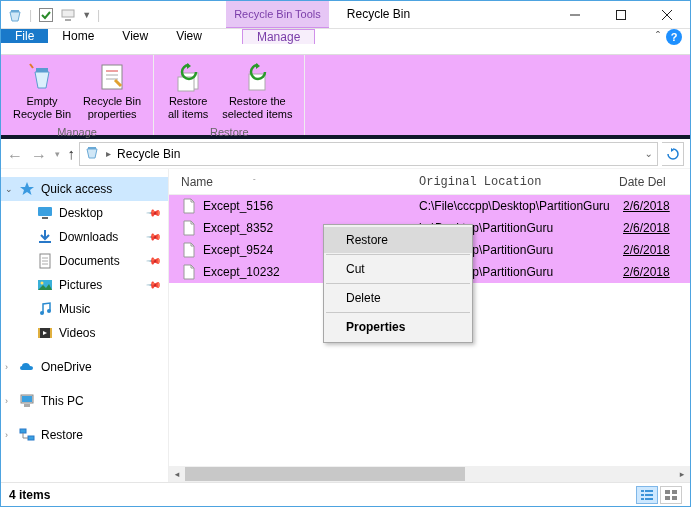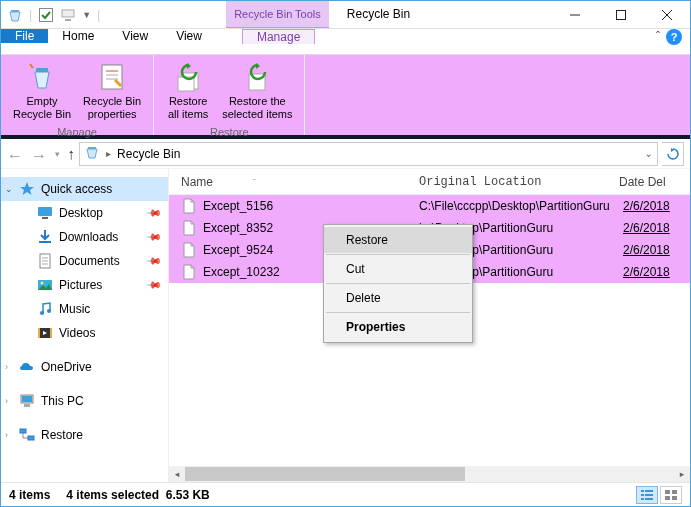--- a/index.html
+++ b/index.html
@@ -403,23 +403,20 @@
       <div class="hscroll-track">
         <div class="hscroll-thumb"></div>
       </div>
       <div class="hscroll-btn">▸</div>
     </div>
   </div>
 </div>
 
 <div class="status">
   <span>4 items</span>
-  <span>
-    <span>4 items selected</span>&nbsp;&nbsp;<span>6.53 KB</span>
-  </span>
   <div class="view-btns">
     <div class="view-btn active">
       <svg width="14" height="12" viewBox="0 0 14 12">
           <rect x="1" y="1" width="3" height="2" fill="#3a92d8"></rect>
           <rect x="5" y="1" width="8" height="2" fill="#3a92d8"></rect>
           <rect x="1" y="5" width="3" height="2" fill="#3a92d8"></rect>
           <rect x="5" y="5" width="8" height="2" fill="#3a92d8"></rect>
           <rect x="1" y="9" width="3" height="2" fill="#3a92d8"></rect>
           <rect x="5" y="9" width="8" height="2" fill="#3a92d8"></rect>
         </svg>

